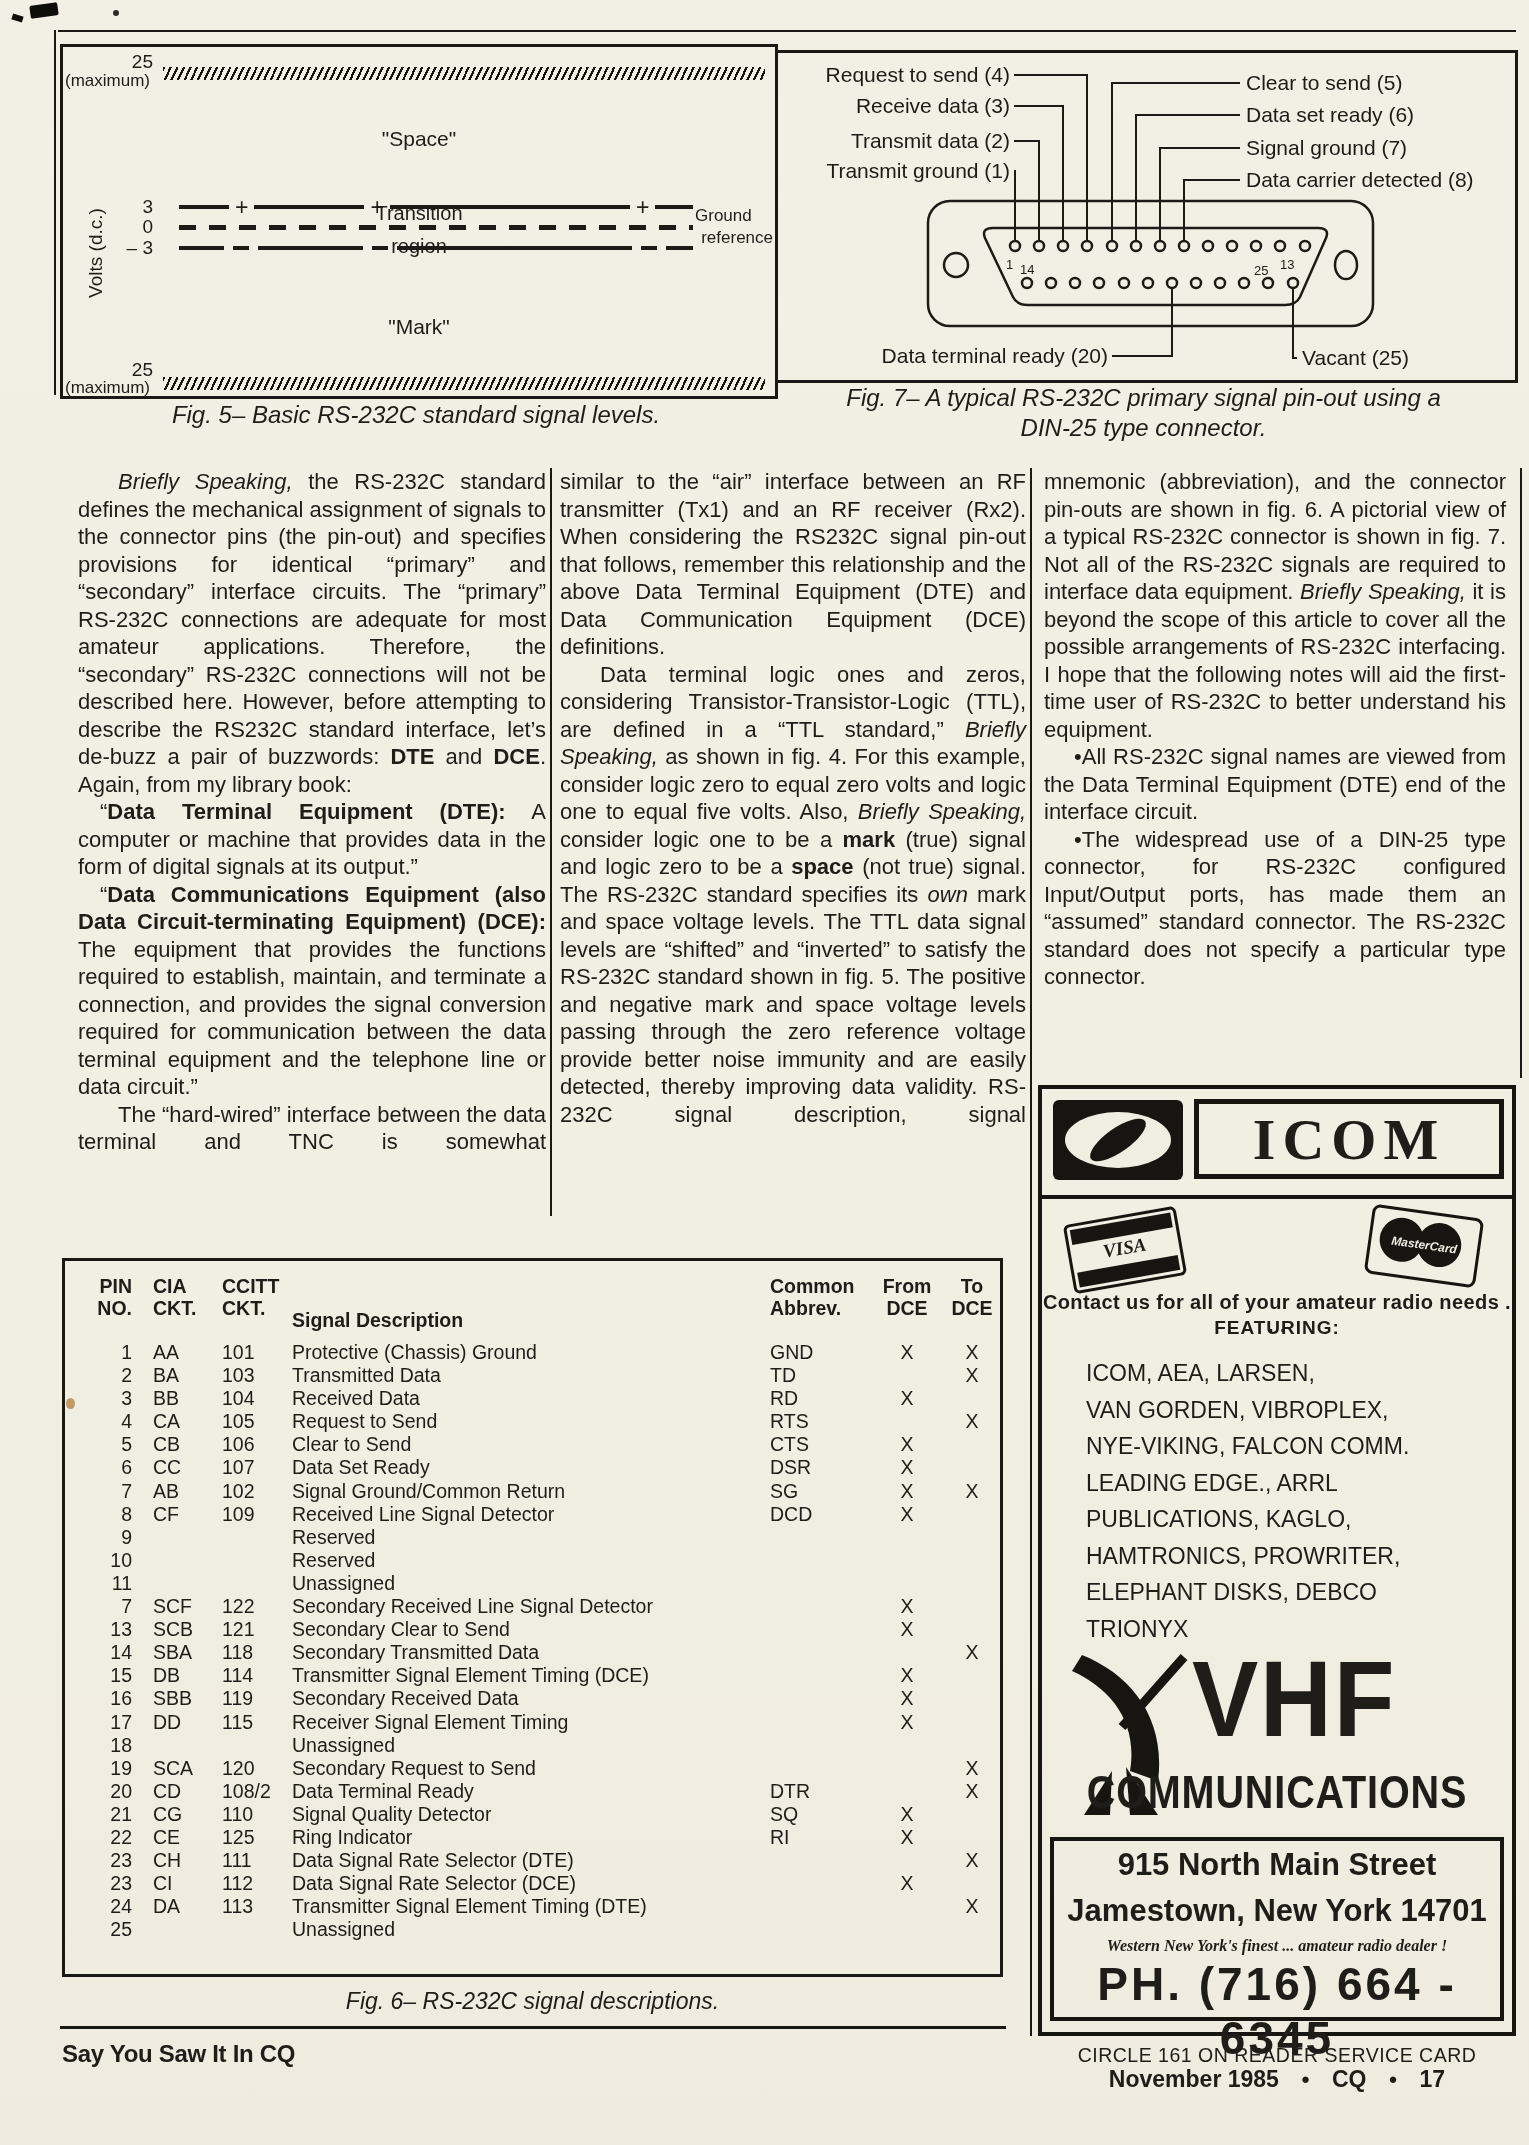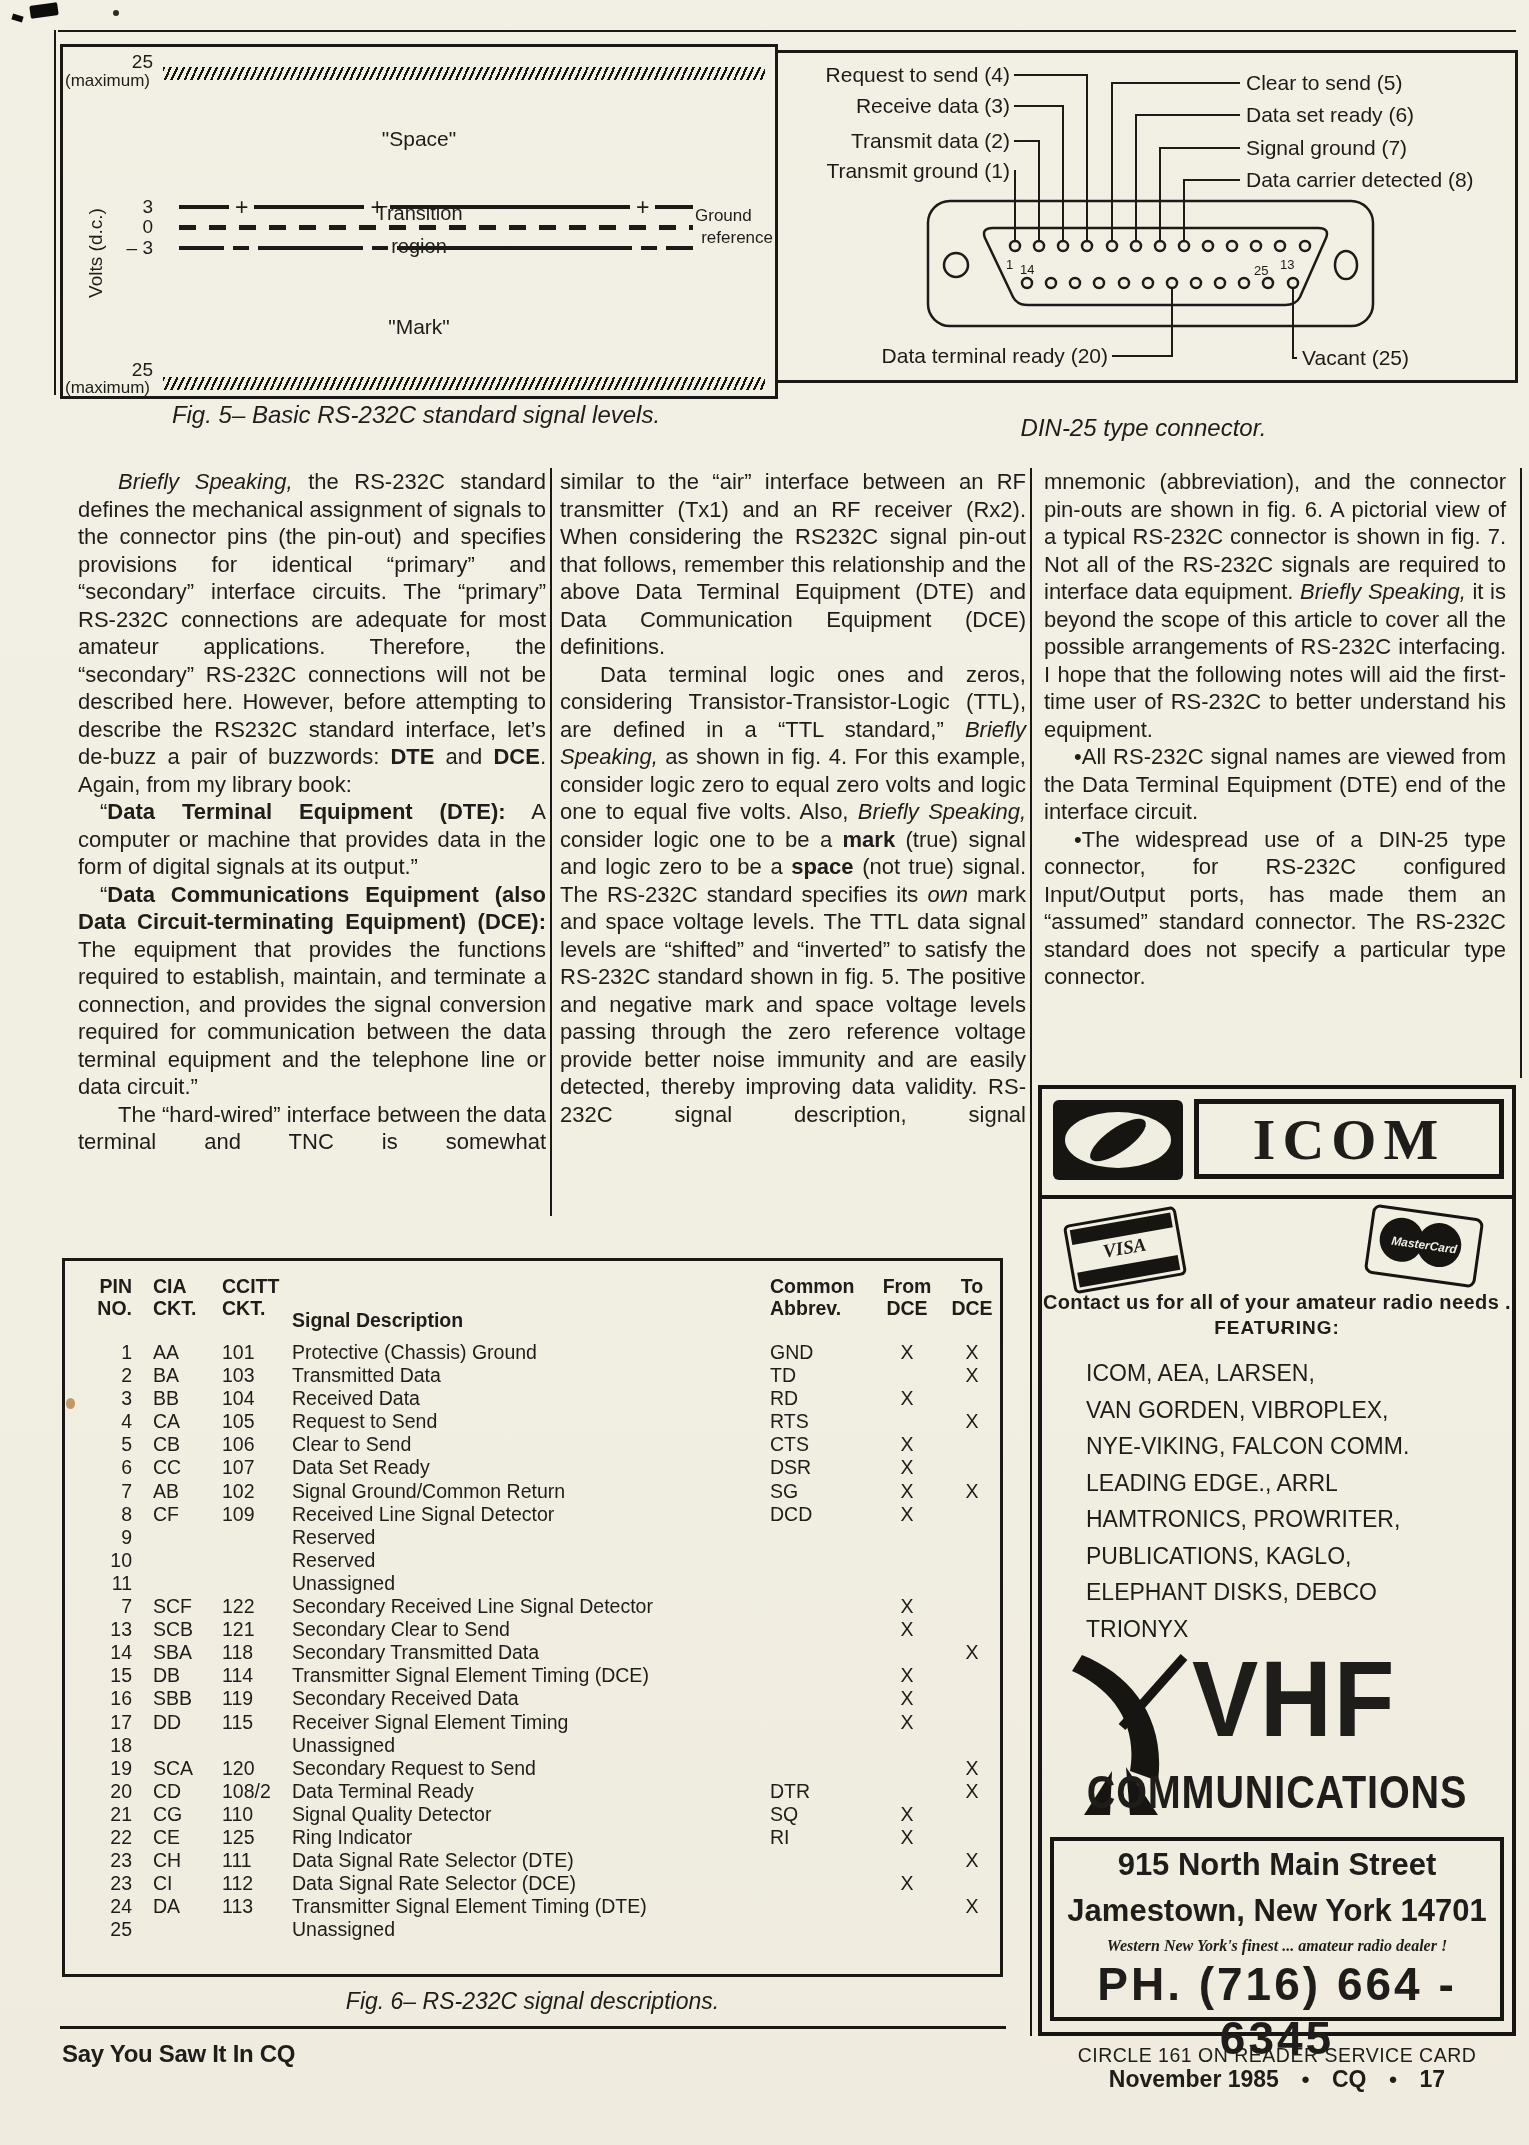--- a/index.html
+++ b/index.html
@@ -216,20 +216,21 @@
       <text text-anchor="end" x="232" y="95">Transmit data (2)</text>
       <text text-anchor="end" x="232" y="125">Transmit ground (1)</text>
       <text x="468" y="37">Clear to send (5)</text>
       <text x="468" y="69">Data set ready (6)</text>
       <text x="468" y="102">Signal ground (7)</text>
       <text x="468" y="134">Data carrier detected (8)</text>
       <text text-anchor="end" x="330" y="310">Data terminal ready (20)</text>
       <text x="524" y="312">Vacant (25)</text>
     </svg>
   </div>
+  <div class="caption" style="left:775px;width:737px;top:384px;">Fig. 7– A typical RS-232C primary signal pin-out using a</div>
   <div class="caption" style="left:775px;width:737px;top:414px;">DIN-25 type connector.</div>
 
   <div id="col1" class="col">
 
   <p class="para ind-lg"><span class="i">Briefly Speaking,</span><span> the RS-232C standard defines the mechanical assignment of signals to the connector pins (the pin-out) and specifies provisions for identical “primary” and “secondary” interface circuits. The “primary” RS-232C connections are adequate for most amateur applications. Therefore, the “secondary” RS-232C connections will not be described here. However, before attempting to describe the RS232C standard interface, let’s de-buzz a pair of buzzwords: </span><span class="b">DTE</span><span> and </span><span class="b">DCE</span><span>. Again, from my library book:</span></p>
       <p class="para ind-sm"><span>“</span><span class="b">Data Terminal Equipment (DTE):</span><span> A computer or machine that provides data in the form of digital signals at its output.”</span></p>
       <p class="para ind-sm"><span>“</span><span class="b">Data Communications Equipment (also Data Circuit-terminating Equipment) (DCE):</span><span> The equipment that provides the functions required to establish, maintain, and terminate a connection, and provides the signal conversion required for communication between the data terminal equipment and the telephone line or data circuit.”</span></p>
       <p class="para ind-lg jlast"><span>The “hard-wired” interface between the data terminal and TNC is somewhat</span></p>
     </div>
   <div id="col2" class="col">
@@ -564,22 +565,22 @@
 
     <div class="adline contact">Contact us for all of your amateur radio needs . . .</div>
     <div class="adline featuring">FEATURING:</div>
 
     <div class="brands">
 
     <div class="brand-line">ICOM, AEA, LARSEN,</div>
         <div class="brand-line">VAN GORDEN, VIBROPLEX,</div>
         <div class="brand-line">NYE-VIKING, FALCON COMM.</div>
         <div class="brand-line">LEADING EDGE., ARRL</div>
+        <div class="brand-line">PUBLICATIONS, KAGLO,</div>
         <div class="brand-line">HAMTRONICS, PROWRITER,</div>
-        <div class="brand-line">PUBLICATIONS, KAGLO,</div>
         <div class="brand-line">ELEPHANT DISKS, DEBCO</div>
         <div class="brand-line">TRIONYX</div>
       </div>
 
     <svg class="abs" style="left:22px;top:560px;" width="150" height="170" viewBox="0 0 150 170">
       <path d="M18,6 C68,26 102,70 94,132 L66,122 C74,74 48,40 8,22 Z" fill="#161511"></path>
       <line x1="58" y1="78" x2="120" y2="8" stroke="#161511" stroke-width="9"></line>
       <path d="M62,118 L94,166 L66,166 Z" fill="#161511"></path>
       <path d="M48,122 L20,166 L46,166 Z" fill="#161511"></path>
     </svg>

